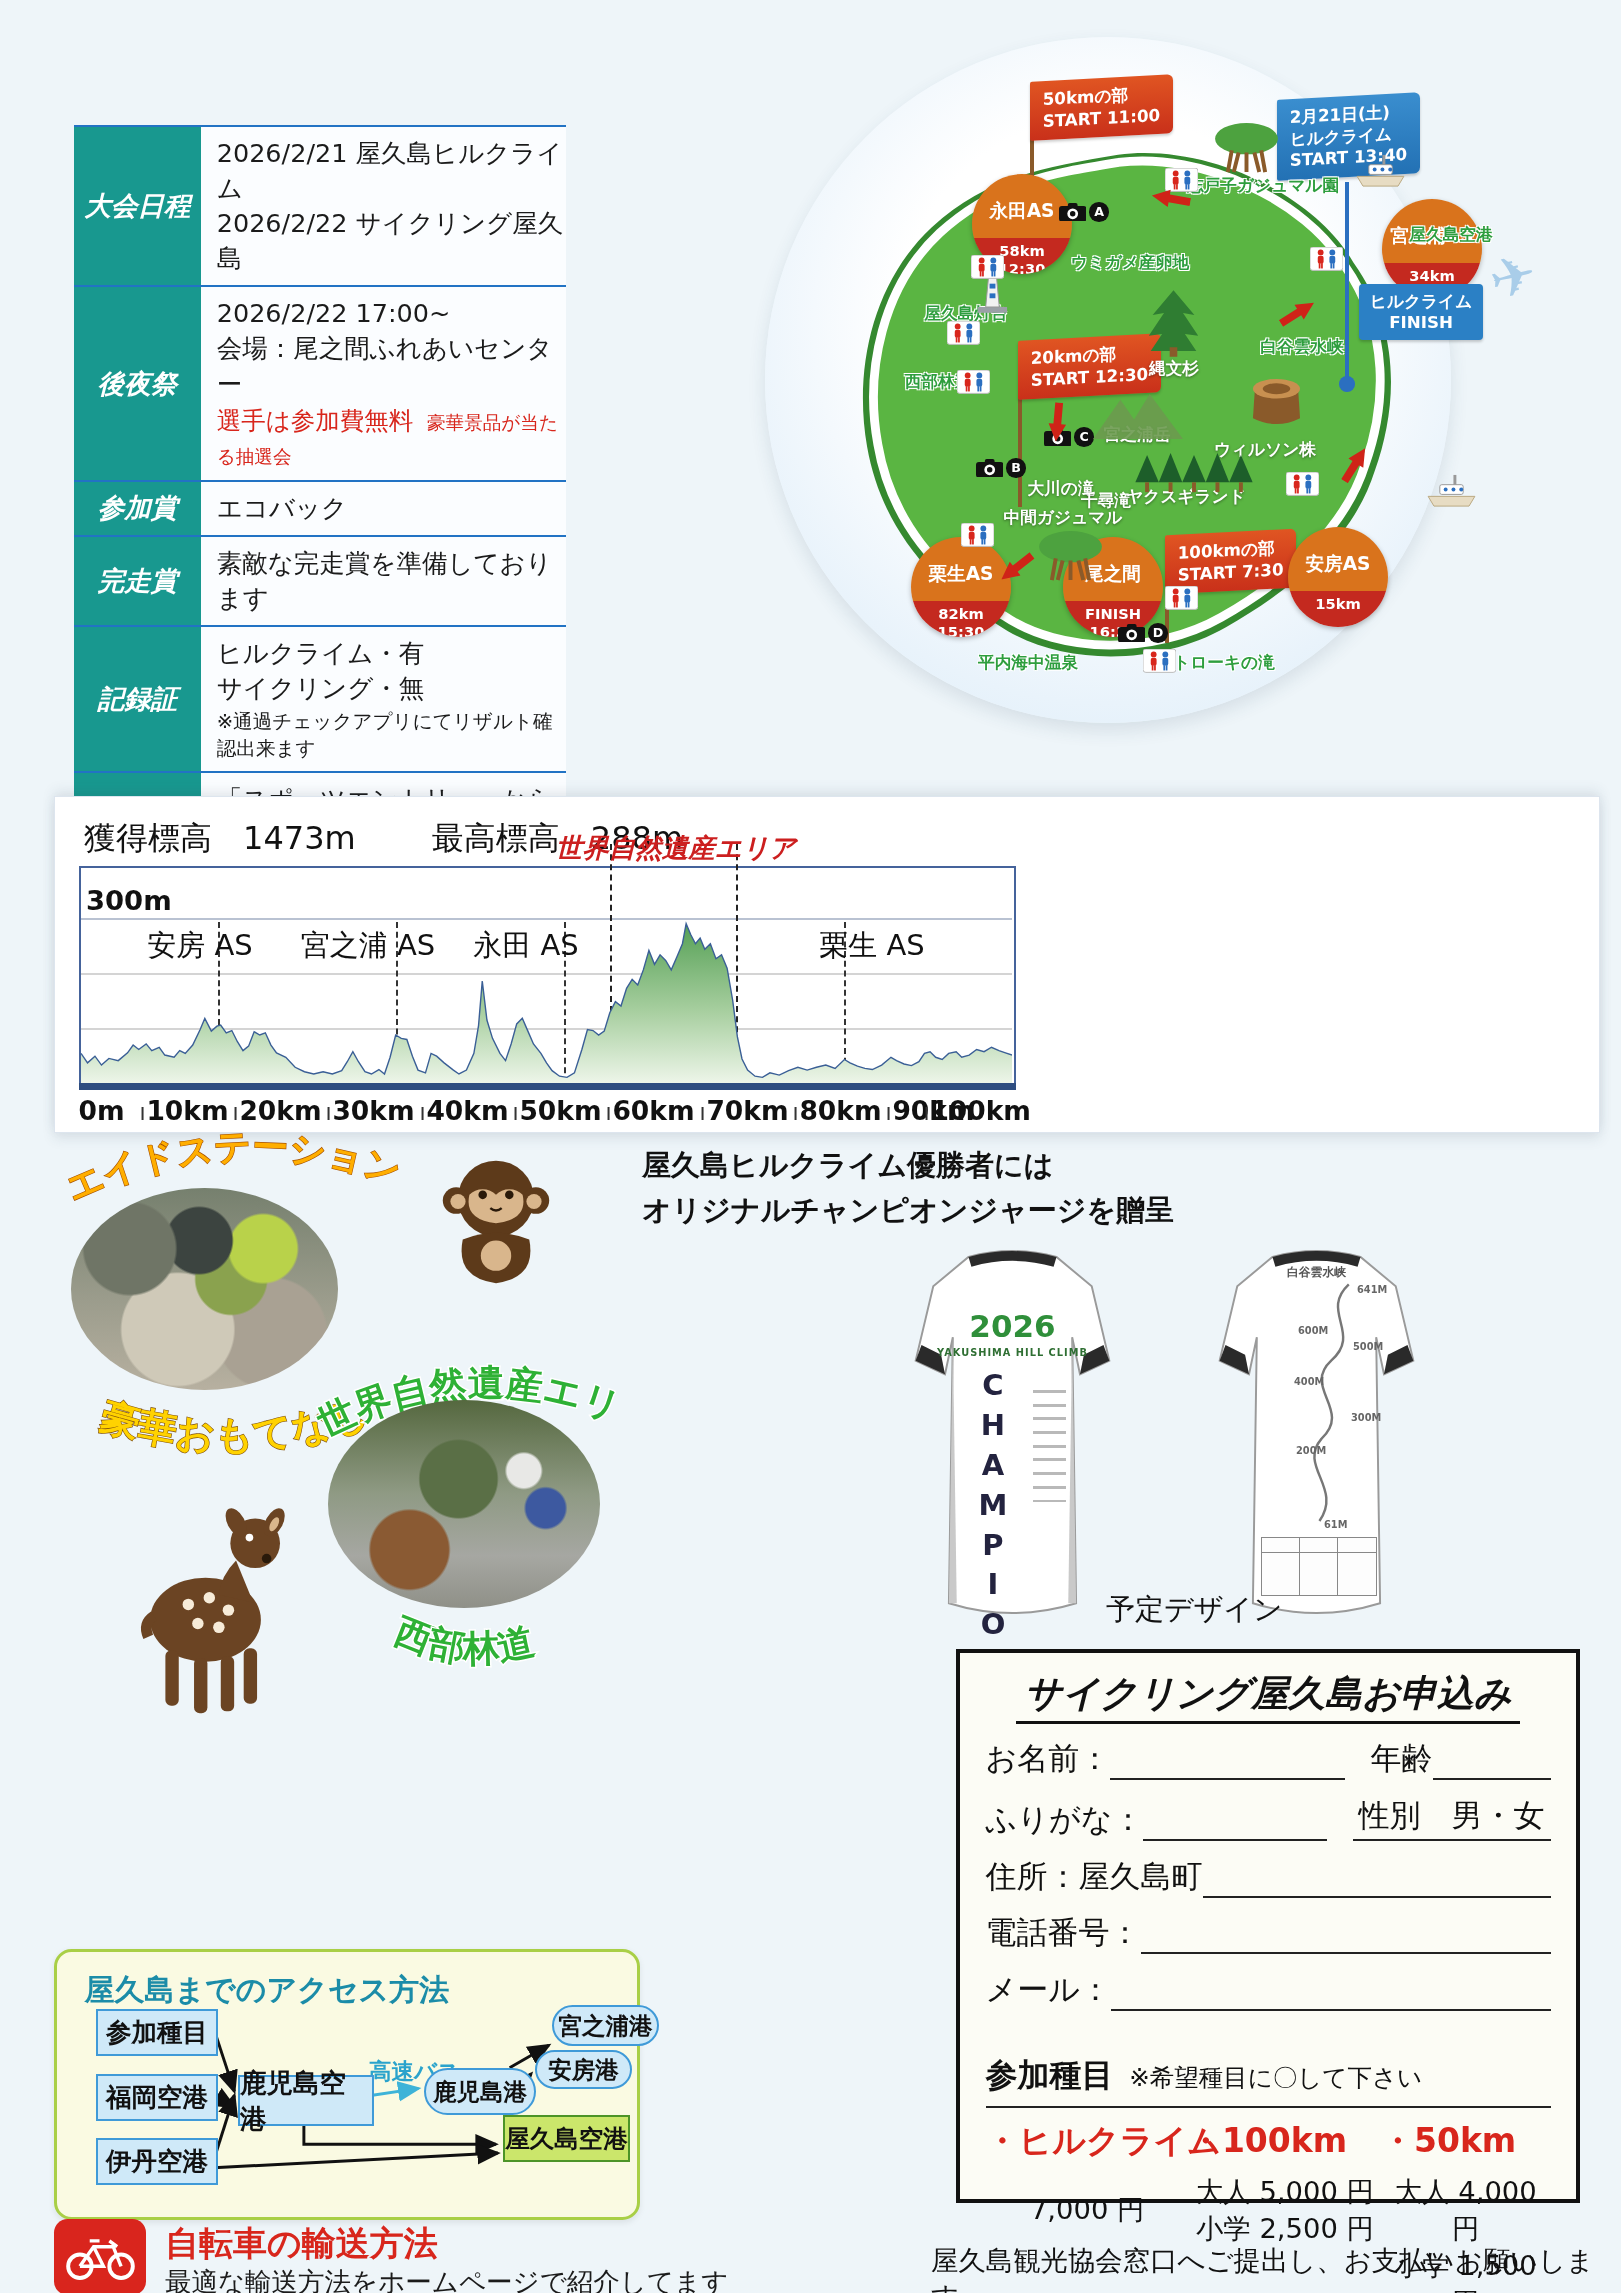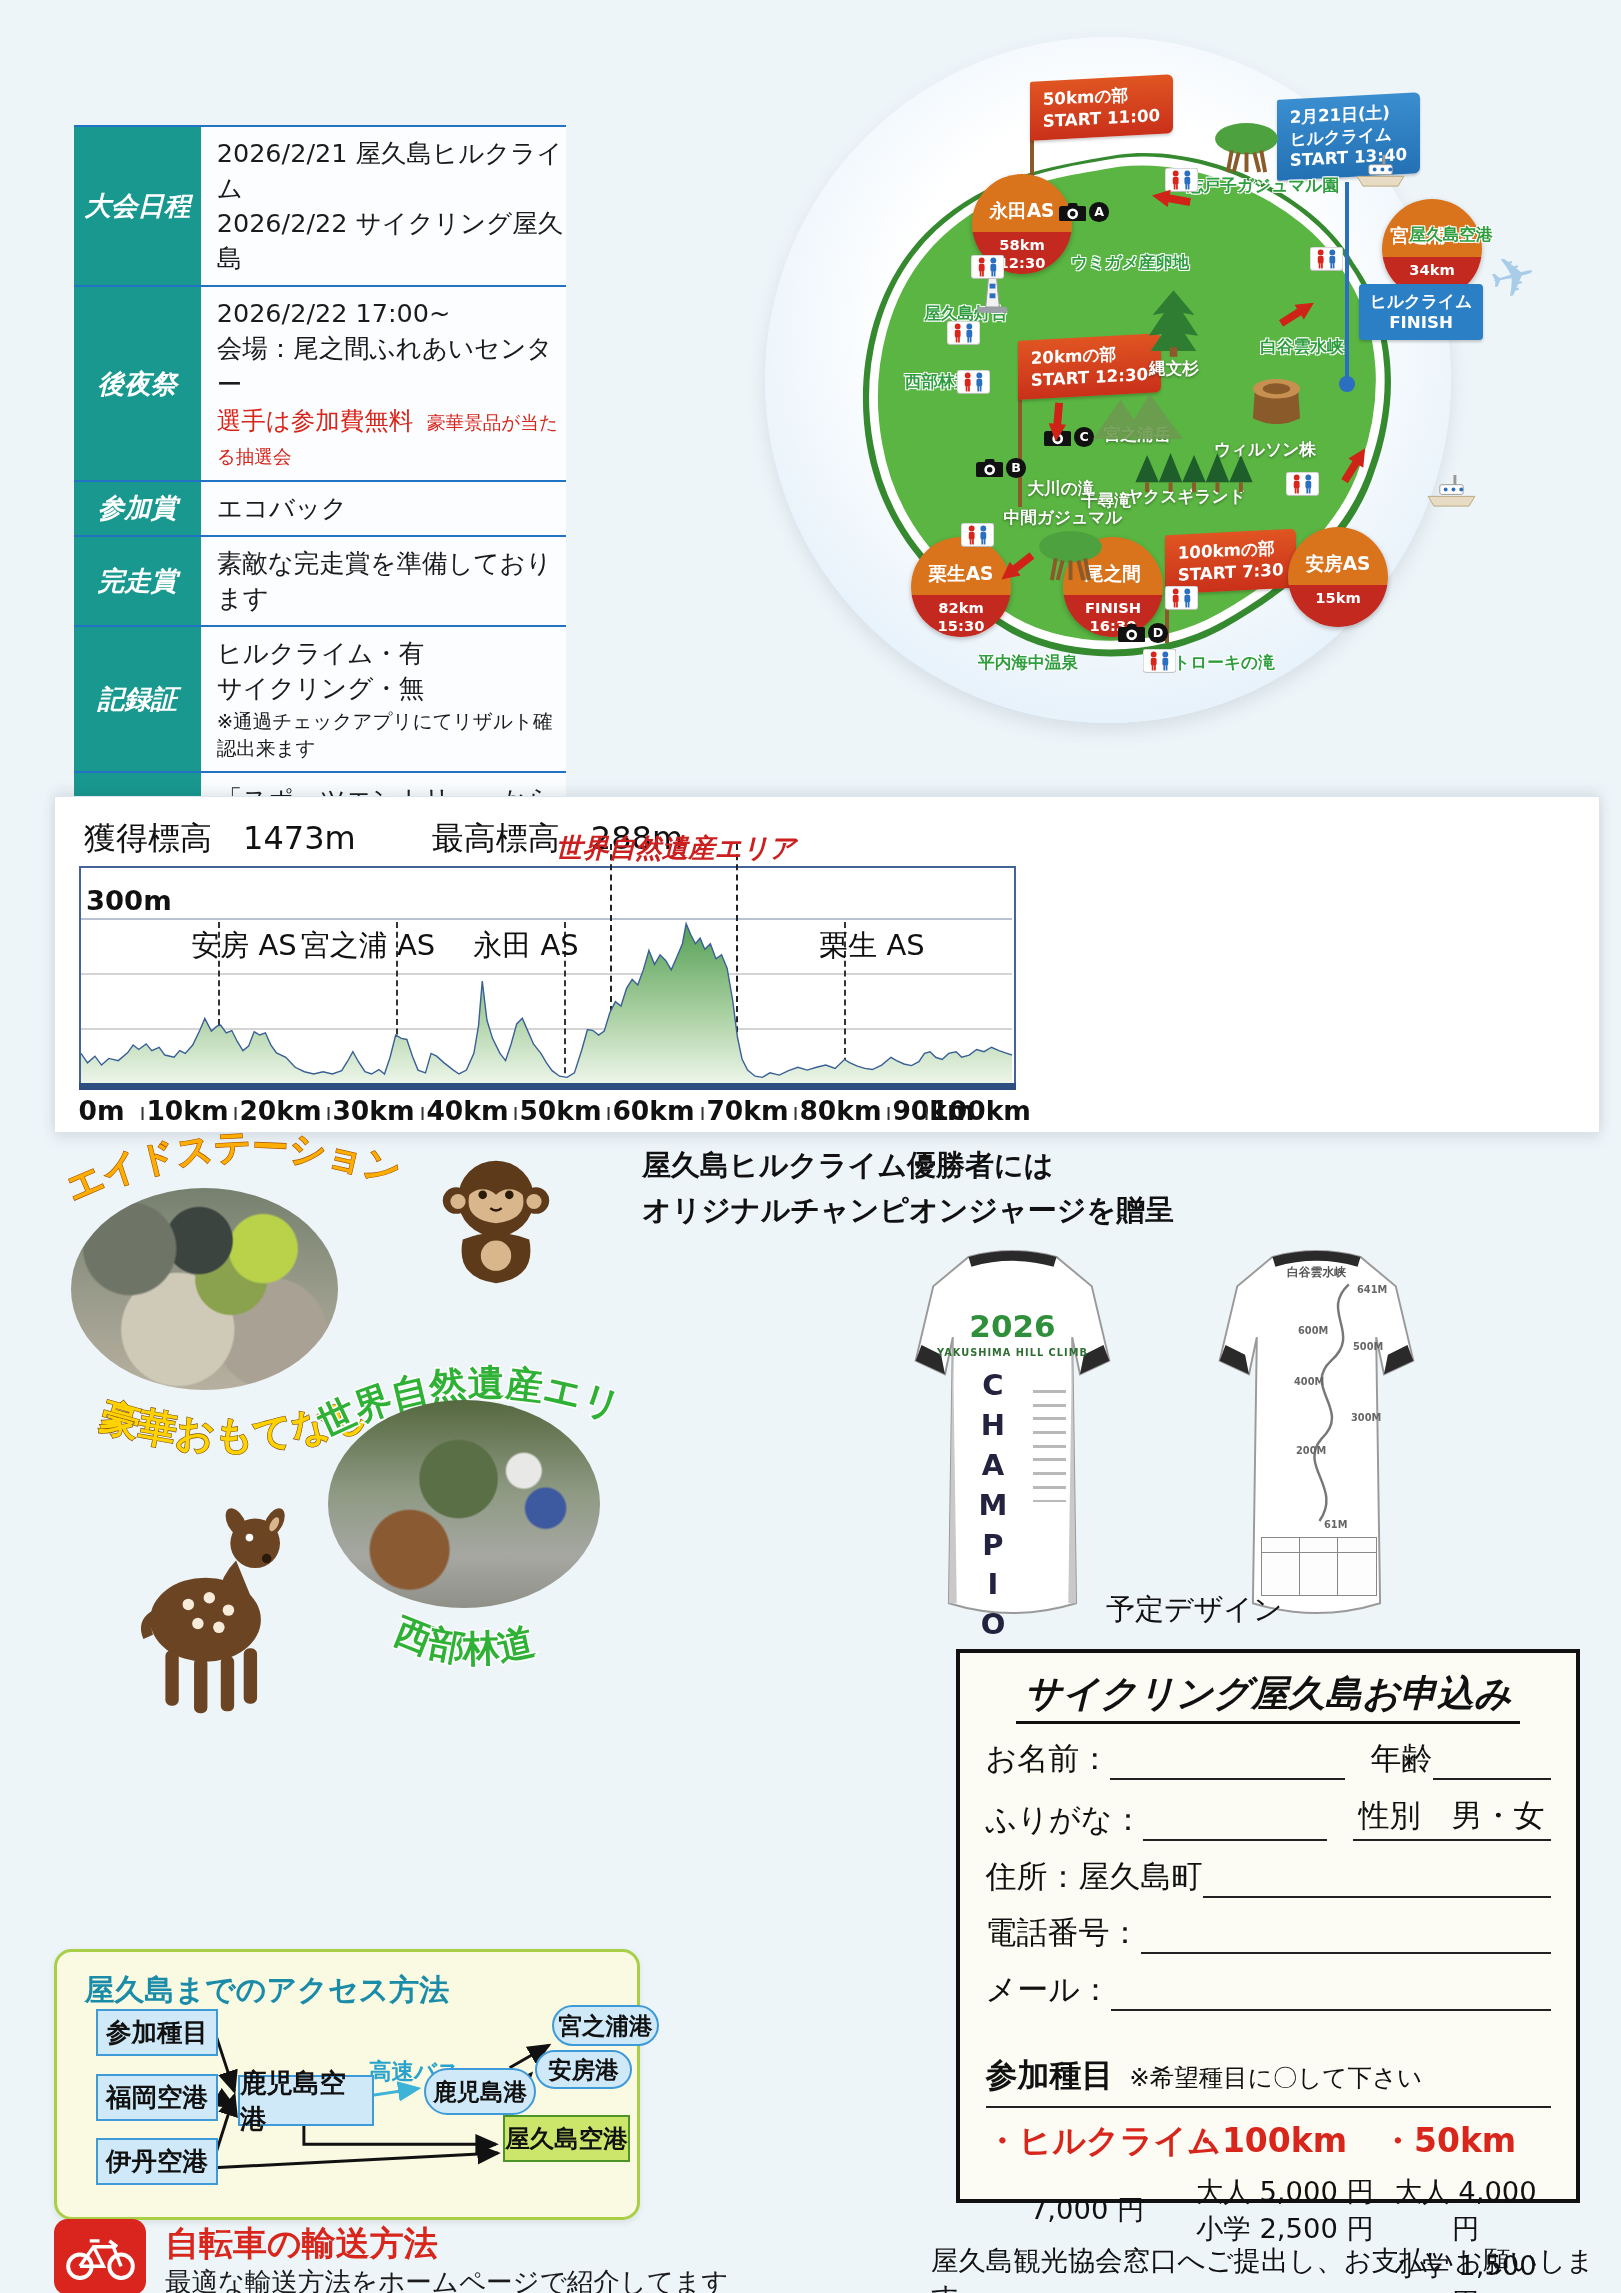--- a/index.html
+++ b/index.html
@@ -20,21 +20,21 @@
   .map-wrap{position:absolute;left:765px;top:37px;width:745px;height:701px;}
   .map-circle{position:absolute;left:0;top:0;width:686px;height:686px;border-radius:50%;
     background:radial-gradient(circle at 50% 42%,#ffffff 40%,#e9f3fb 72%,#d8eaf7 100%);
     box-shadow:0 7.8px 17.6px rgba(40,70,100,.12);}
   .map-island{position:absolute;left:0;top:0;}
   .m-flag{position:absolute;color:#fff;font-weight:bold;font-size:16.7px;line-height:1.3;padding:7.8px 12.7px;transform:skewY(-3deg);border-radius:2px 5.9px 5.9px 2px;box-shadow:0 2px 2.9px rgba(0,0,0,.2);}
   .m-flag.red{background:linear-gradient(180deg,#e05522,#c9301a);}
   .m-flag.blue{background:linear-gradient(180deg,#3a8ecf,#2371b4);}
   .m-pole{position:absolute;width:3.9px;background:#8a5a2a;}
   .m-bubble{position:absolute;width:100px;height:100px;border-radius:50%;overflow:hidden;color:#fff;text-align:center;font-weight:bold;transform:translateX(-50%);box-shadow:0 2px 4.9px rgba(0,0,0,.25);}
-  .m-bubble .bname{height:50px;background:#d9731c;display:flex;align-items:flex-end;justify-content:center;font-size:18.6px;padding-bottom:8px;}
+  .m-bubble .bname{height:50px;background:#d9731c;display:flex;align-items:flex-end;justify-content:center;font-size:18.6px;padding-bottom:14px;}
   .m-bubble .bsub{height:50px;background:#c4291f;font-size:14.7px;line-height:1.2;padding-top:3.9px;}
   .m-finish{position:absolute;background:#2b80c5;color:#fff;font-weight:bold;font-size:16.7px;text-align:center;line-height:1.25;padding:6.9px 10.8px;border-radius:3.9px;box-shadow:0 2px 2.9px rgba(0,0,0,.2);}
   .m-place{position:absolute;font-weight:bold;font-size:16.7px;white-space:nowrap;transform:translateX(-50%);}
   .m-place.green{color:#2e9e3e;text-shadow:-1px -1px 0 #fff,1px -1px 0 #fff,-1px 1px 0 #fff,1px 1px 0 #fff;}
   .m-place.white{color:#fff;text-shadow:0 1px 2.9px rgba(0,0,0,.45);}
   .m-cam{position:absolute;display:flex;align-items:center;gap:2.9px;}
   .m-cam .cam-letter{width:19.6px;height:19.6px;border-radius:50%;background:#111;color:#fff;font-size:12.7px;font-weight:bold;display:flex;align-items:center;justify-content:center;}
   .m-icon{position:absolute;}
   .m-plane{position:absolute;font-size:55px;color:#a9cde9;transform:rotate(-14deg);}
   .m-arrow{position:absolute;}
@@ -481,21 +481,21 @@
       <span style="margin-left:39px">最高標高</span>
       <span class="val">288m</span>
     </div>
     <div class="chart-frame"></div>
     <div class="label-300m">300m</div>
     <div id="chart-layer">
         <div class="grid g300" style="top: 121px;"></div>
         <div class="grid" style="top: 176px;"></div>
         <div class="grid" style="top: 231px;"></div>
         <div class="as-dash" style="left: 163px;"></div>
-        <div class="as-label" style="left: 145px; margin-left: 44px;">安房 AS</div>
+        <div class="as-label" style="left: 145px;">安房 AS</div>
         <div class="as-dash" style="left: 341px;"></div>
         <div class="as-label" style="left: 313px;">宮之浦 AS</div>
         <div class="as-dash" style="left: 509px;"></div>
         <div class="as-label" style="left: 471px;">永田 AS</div>
         <div class="as-dash" style="left: 789px;"></div>
         <div class="as-label" style="left: 817px;">栗生 AS</div>
         <div class="her-dash" style="left: 555px;"></div>
         <div class="her-dash" style="left: 681px;"></div>
         <div class="her-label" style="left: 621px;">世界自然遺産エリア</div>
       </div>

